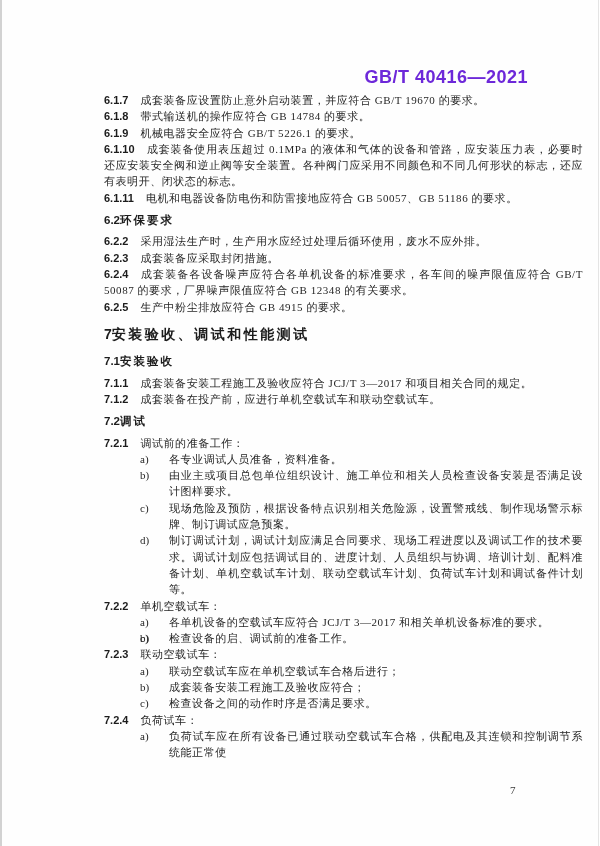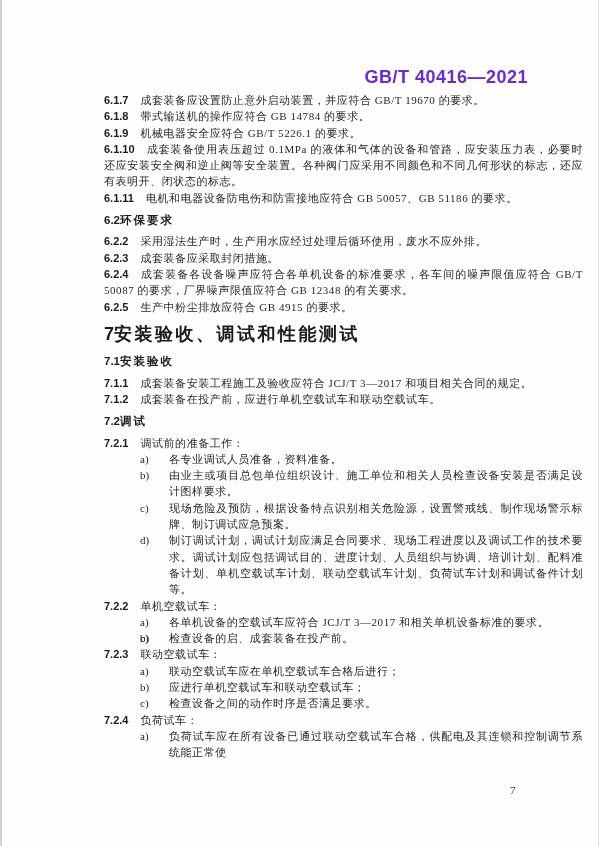--- a/index.html
+++ b/index.html
@@ -38,21 +38,21 @@
   .cnum{
     font-family:"Liberation Sans","DejaVu Sans",sans-serif;
     font-weight:700;letter-spacing:0;
     padding-right:12px;color:#1c1c1c;white-space:nowrap;
   }
 
   .h1,.h2{
     font-family:"Liberation Sans","DejaVu Sans",sans-serif;
     font-weight:700;color:#1c1c1c;
   }
-  .h1{font-size:18px;line-height:18px;letter-spacing:2.5px;margin:10px 0 10px;}
+  .h1{font-size:14px;line-height:18px;letter-spacing:2.5px;margin:10px 0 10px;}
   .h2{font-size:11.5px;line-height:16.3px;letter-spacing:2px;margin:5.5px 0;}
   .hnum{padding-right:0;letter-spacing:0;}
 
   .item{
     position:relative;padding-left:65px;
     font-size:11px;line-height:16.3px;
     text-align:justify;letter-spacing:0.55px;
   }
   .letter{position:absolute;left:36px;letter-spacing:0;}
   .hl{background:#cfe0f2;}
@@ -88,23 +88,23 @@
       <p class="clause"><span class="cnum">7.1.2</span><span>成套装备在投产前，应进行单机空载试车和联动空载试车。</span></p>
       <div class="h2"><span class="hnum">7.2</span><span>调试</span></div>
       <p class="clause"><span class="cnum">7.2.1</span><span>调试前的准备工作：</span></p>
       <div class="item"><span class="letter">a)</span><span class="itext">各专业调试人员准备，资料准备。</span></div>
       <div class="item"><span class="letter">b)</span><span class="itext">由业主或项目总包单位组织设计、施工单位和相关人员检查设备安装是否满足设计图样要求。</span></div>
       <div class="item"><span class="letter">c)</span><span class="itext">现场危险及预防，根据设备特点识别相关危险源，设置警戒线、制作现场警示标牌、制订调试应急预案。</span></div>
       <div class="item"><span class="letter">d)</span><span class="itext">制订调试计划，调试计划应满足合同要求、现场工程进度以及调试工作的技术要求。调试计划应包括调试目的、进度计划、人员组织与协调、培训计划、配料准备计划、单机空载试车计划、联动空载试车计划、负荷试车计划和调试备件计划等。</span></div>
       <p class="clause"><span class="cnum">7.2.2</span><span>单机空载试车：</span></p>
       <div class="item"><span class="letter">a)</span><span class="itext">各单机设备的空载试车应符合 JCJ/T 3—2017 和相关单机设备标准的要求。</span></div>
       <div class="item"><span class="letter">b)</span></div>
-      <div class="item"><span class="letter">c)</span><span class="itext">检查设备的启、成套装备在投产前。</span></div>
+      <div class="item"><span class="letter">c)</span><span class="itext">检查设备的启、调试前的准备工作。</span></div>
       <p class="clause"><span class="cnum">7.2.3</span><span>联动空载试车：</span></p>
       <div class="item"><span class="letter">a)</span><span class="itext">联动空载试车应在单机空载试车合格后进行；</span></div>
-      <div class="item"><span class="letter">b)</span><span class="itext">应进行单机空载试车和联动空载试车；</span></div>
+      <div class="item"><span class="letter">b)</span><span class="itext">成套装备安装工程施工及验收应符合；</span></div>
       <div class="item"><span class="letter">c)</span><span class="itext">检查设备之间的动作时序是否满足要求。</span></div>
       <p class="clause"><span class="cnum">7.2.4</span><span>负荷试车：</span></p>
       <div class="item"><span class="letter">a)</span><span class="itext">负荷试车应在所有设备已通过联动空载试车合格，供配电及其连锁和控制调节系统能正常使</span></div>
     </div>
 
   <div class="footer">7</div>
 </div>
 
 </body></html>

